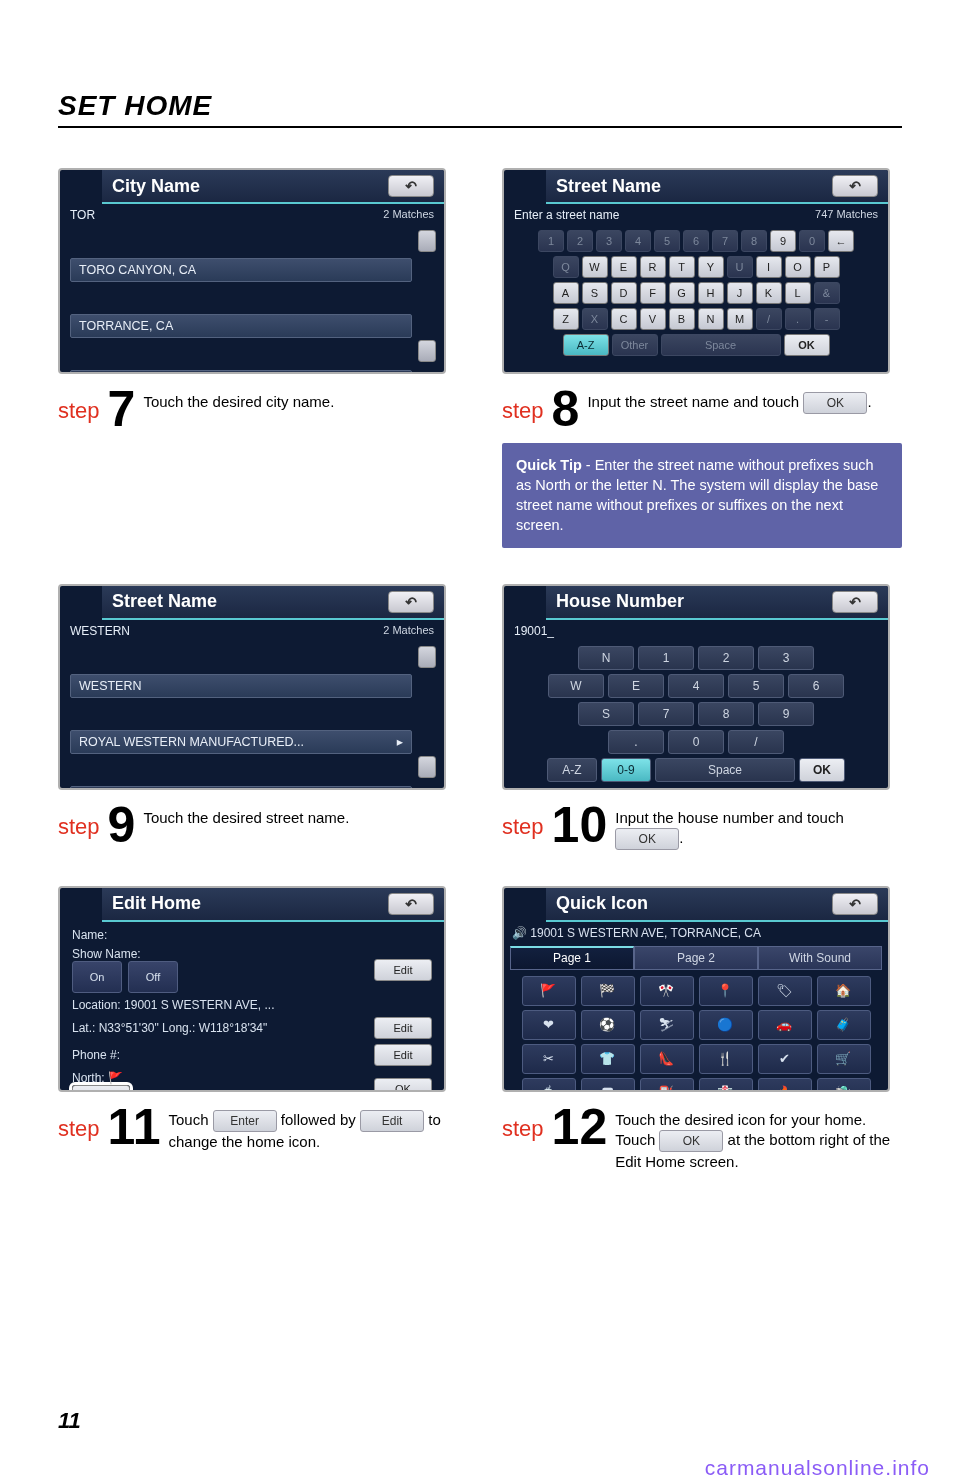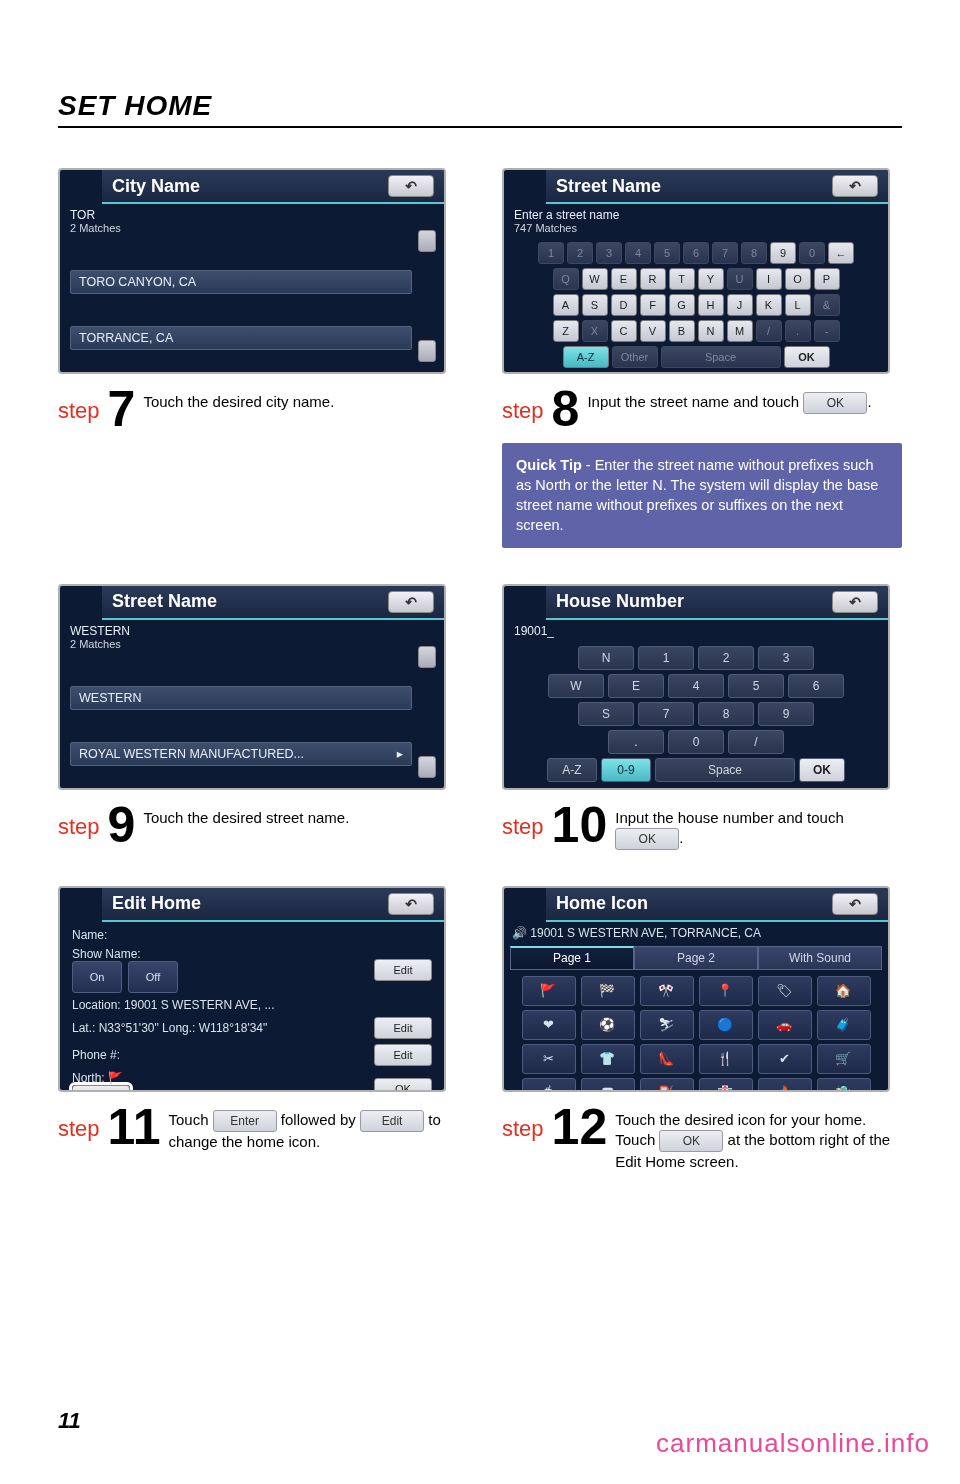--- a/index.html
+++ b/index.html
@@ -68,21 +68,20 @@
     border: 1px solid #888;
     display: flex; align-items: center; justify-content: center;
     font-size: 14px; color: #333;
   }
   .shot-sub {
     display: flex;
     justify-content: space-between;
     padding: 4px 10px 2px 10px;
     font-size: 12px;
     color: #e6eef8;
-    flex-direction: column;
   }
   .shot-sub .r { font-size: 11px; color: #cfd7e3; }
   .list {
     padding: 2px 10px;
   }
   .list .row-item {
     background: linear-gradient(#3e4e6d,#2a3b58);
     border: 1px solid #53627f;
     height: 24px;
     margin-bottom: 4px;
@@ -189,22 +188,22 @@
     width:64px;height:22px;vertical-align:middle;
     background:linear-gradient(#eceef3,#cfd2da);
     border:1px solid #9a9aa5;border-radius:3px;
     font-size:12px;color:#333;
   }
   .pg-num {
     position:absolute; left:58px; bottom:50px;
     font-style:italic; font-weight:bold; font-size:22px;
   }
   .watermark {
-    position:absolute; right:30px; bottom:25px;
-    color:#ec4899; font-size:26px; letter-spacing:1px;
+    position:absolute; right:30px; bottom:4px;
+    color:#8b5cf6; font-size:21px; letter-spacing:1px;
   }
 </style>
 </head>
 <body>
 
 <div class="page-title">SET HOME</div>
 
 <div class="grid">
 
 <div class="row">
@@ -449,21 +448,21 @@
       <span class="big">11</span>
       <span class="desc">
         <span>Touch </span><span class="tiny-btn">Enter</span><span> followed by </span><span class="tiny-btn">Edit</span><span> to change the home icon.</span>
       </span>
     </div>
   </div>
 
   <div class="col">
     <div class="shot">
       <div class="shot-title">
-        <span>Home Icon</span>
+        <span>Quick Icon</span>
         <span class="back-btn">↶</span>
       </div>
       <div style="padding:4px 8px;font-size:12px;color:#d8e1ef;">🔊 <span>19001 S WESTERN AVE, TORRANCE, CA</span></div>
       <div class="tabs">
         <div class="tab active">Page 1</div>
         <div class="tab">Page 2</div>
         <div class="tab">With Sound</div>
       </div>
       <div class="icon-grid">
         <div class="irow">

